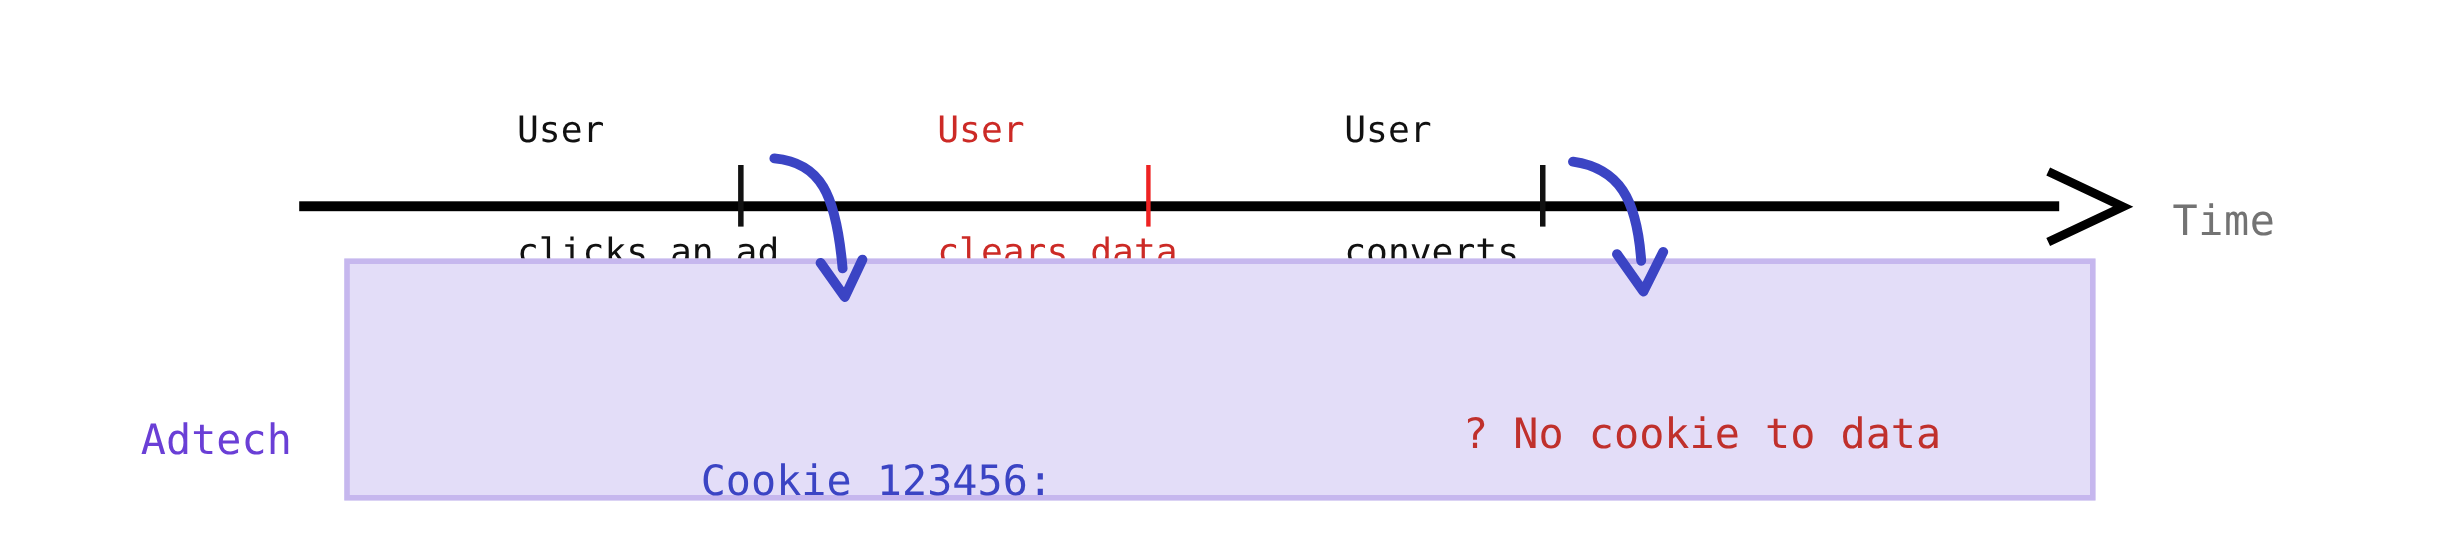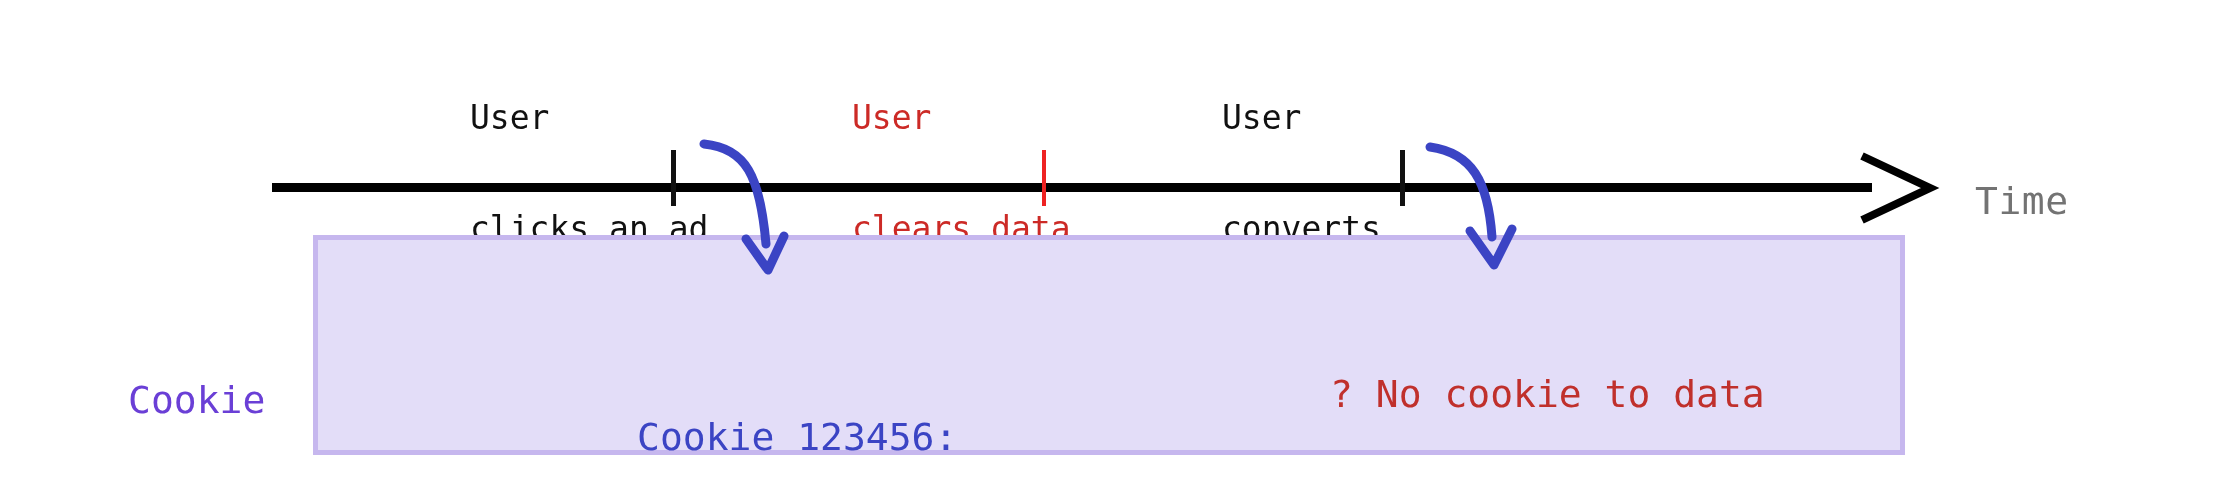--- a/index.html
+++ b/index.html
@@ -150,21 +150,21 @@
   <div class="tick red" id="tick-clear"></div>
   <div class="tick" id="tick-convert"></div>
 
   <svg id="axis-arrowhead" viewBox="0 0 84 84">
     <path d="M 6 10 L 74 42 L 6 74" fill="none" stroke="#000000" stroke-width="8" stroke-linecap="butt" stroke-linejoin="miter"></path>
   </svg>
 
   <div id="time-label">Time</div>
 
   <div id="adtech-label">
-    <div>Cookie</div>
+    <div>Adtech</div>
     
   </div>
 
   <div id="adtech-box"></div>
 
   <div id="cookie-note">
     <div>Cookie 123456:</div>
     
   </div>
 

